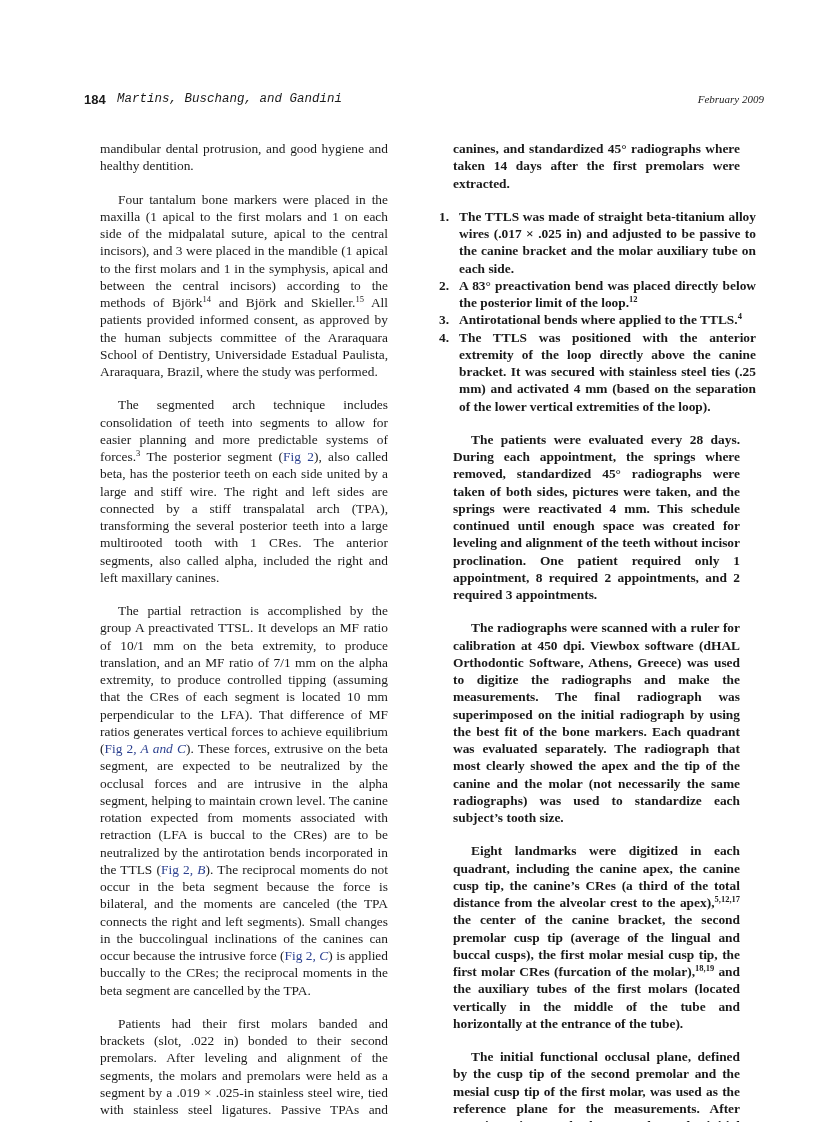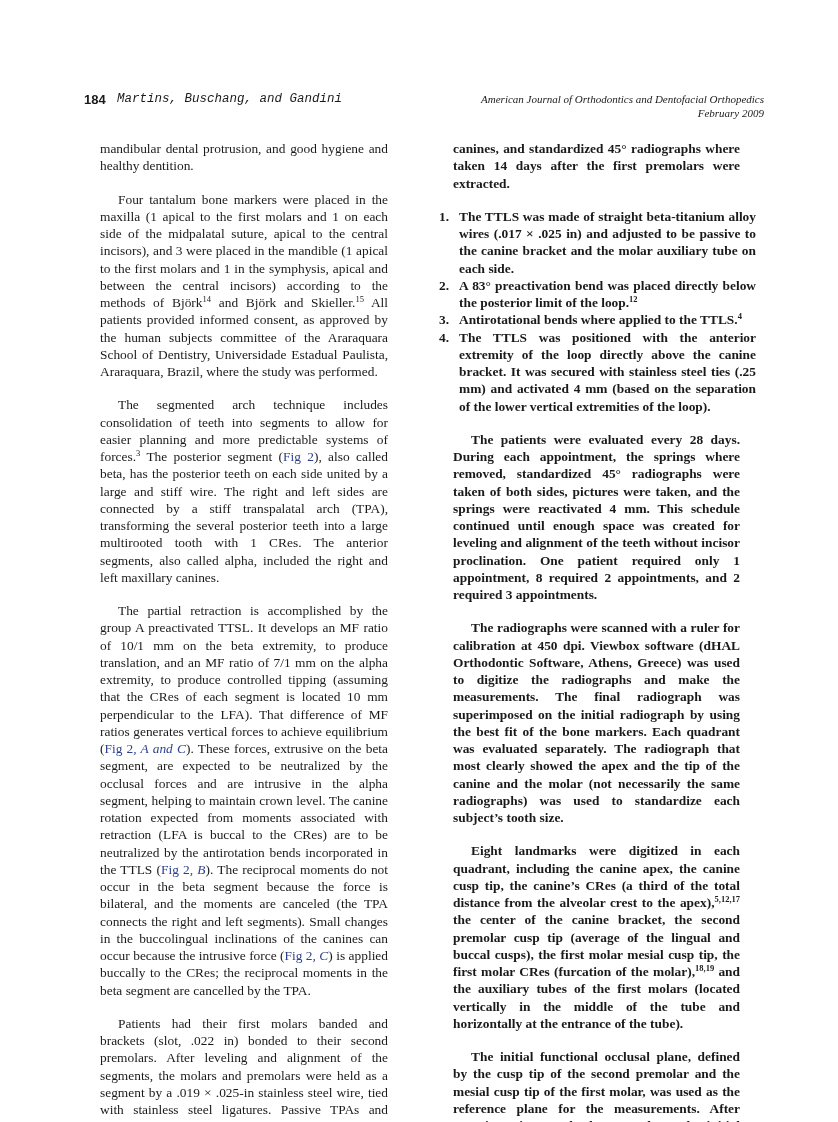--- a/index.html
+++ b/index.html
@@ -22,21 +22,20 @@
   ol li { position: relative; padding-left: 22px; }
   ol li .num { position: absolute; left: 2px; top: 0; }
 </style>
 </head>
 <body>
 
 <div class="header">
   <span class="page-num">184</span>
   <span class="authors">Martins, Buschang, and Gandini</span>
   <div class="journal">
-    <div>American Journal of Orthodontics and Dentofacial Orthopedics</div>
     <div>February 2009</div>
   </div>
 </div>
 
 <div class="col col-left">
   <p>mandibular dental protrusion, and good hygiene and healthy dentition.</p>
   <p class="indent"><span>Four tantalum bone markers were placed in the maxilla (1 apical to the first molars and 1 on each side of the midpalatal suture, apical to the central incisors), and 3 were placed in the mandible (1 apical to the first molars and 1 in the symphysis, apical and between the central incisors) according to the methods of Björk</span><sup>14</sup><span> and Björk and Skieller.</span><sup>15</sup><span> All patients provided informed consent, as approved by the human subjects committee of the Araraquara School of Dentistry, Universidade Estadual Paulista, Araraquara, Brazil, where the study was performed.</span></p>
   <p class="indent"><span>The segmented arch technique includes consolidation of teeth into segments to allow for easier planning and more predictable systems of forces.</span><sup>3</sup><span> The posterior segment (</span><span class="link">Fig 2</span><span>), also called beta, has the posterior teeth on each side united by a large and stiff wire. The right and left sides are connected by a stiff transpalatal arch (TPA), transforming the several posterior teeth into a large multirooted tooth with 1 CRes. The anterior segments, also called alpha, included the right and left maxillary canines.</span></p>
   <p class="indent"><span>The partial retraction is accomplished by the group A preactivated TTSL. It develops an MF ratio of 10/1 mm on the beta extremity, to produce translation, and an MF ratio of 7/1 mm on the alpha extremity, to produce controlled tipping (assuming that the CRes of each segment is located 10 mm perpendicular to the LFA). That difference of MF ratios generates vertical forces to achieve equilibrium (</span><span class="link"><span>Fig 2</span><i>, A and C</i></span><span>). These forces, extrusive on the beta segment, are expected to be neutralized by the occlusal forces and are intrusive in the alpha segment, helping to maintain crown level. The canine rotation expected from moments associated with retraction (LFA is buccal to the CRes) are to be neutralized by the antirotation bends incorporated in the TTLS (</span><span class="link"><span>Fig 2</span><i>, B</i></span><span>). The reciprocal moments do not occur in the beta segment because the force is bilateral, and the moments are canceled (the TPA connects the right and left segments). Small changes in the buccolingual inclinations of the canines can occur because the intrusive force (</span><span class="link"><span>Fig 2</span><i>, C</i></span><span>) is applied buccally to the CRes; the reciprocal moments in the beta segment are cancelled by the TPA.</span></p>
   <p class="indent">Patients had their first molars banded and brackets (slot, .022 in) bonded to their second premolars. After leveling and alignment of the segments, the molars and premolars were held as a segment by a .019 × .025-in stainless steel wire, tied with stainless steel ligatures. Passive TPAs and lingual arches of 0.9 mm (.036 in) stainless steel wires were used to consolidate the left and right segments. Brackets were bonded to the</p>

